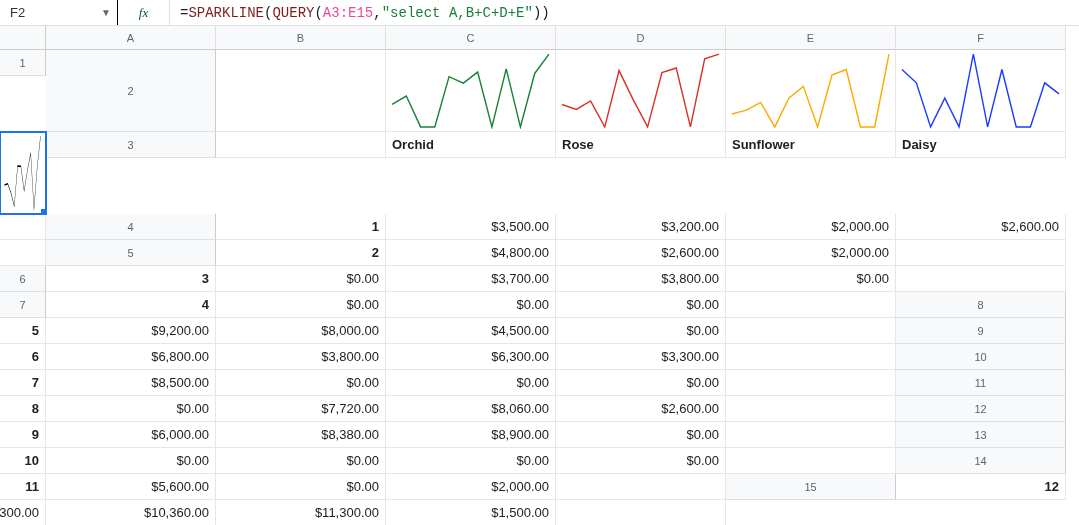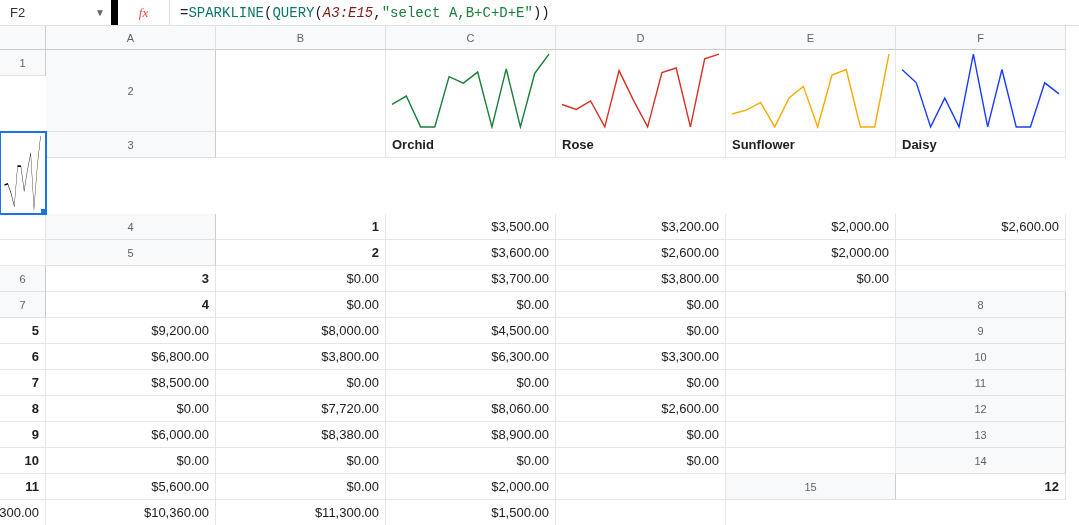--- a/index.html
+++ b/index.html
@@ -16,57 +16,57 @@
     align-items: center;
     height: 26px;
     border-bottom: 1px solid #e0e0e0;
     background: #fff;
   }
   .name-box-wrap {
     display: flex;
     align-items: center;
     width: 118px;
     height: 100%;
-    border-right: 7px solid #000000;
+    border-right: 1px solid #000000;
     padding-left: 10px;
   }
   .name-box {
     flex: 1;
     font-size: 13px;
     color: #333;
   }
   .dropdown-arrow {
     width: 18px;
     text-align: center;
     color: #666;
     font-size: 10px;
     padding-right: 4px;
   }
   .fx-label {
     width: 52px;
     font-style: italic;
     font-family: Georgia, serif;
-    color: #ef4444;
+    color: #14532d;
     text-align: center;
     border-right: 1px solid #e0e0e0;
     height: 100%;
     display: flex;
     align-items: center;
     justify-content: center;
   }
   .formula-input {
     flex: 1;
     padding-left: 10px;
     font-family: Consolas, "Courier New", monospace;
     font-size: 14px;
     white-space: pre;
   }
   .t-black { color: #202124; }
-  .t-func { color: #0f766e; }
-  .t-range { color: #7f1d1d; font-style: italic; }
+  .t-func { color: #7f1d1d; }
+  .t-range { color: #ec4899; }
   .t-str { color: #188038; }
 
   .sheet {
     display: grid;
     grid-template-columns: 46px 170px 170px 170px 170px 170px 170px;
   }
   .corner {
     background: #f8f9fa;
     border-right: 1px solid #ccc;
     border-bottom: 1px solid #ccc;
@@ -193,21 +193,21 @@
   <div class="row-head row-h">4</div>
   <div class="cell row-h bold right">1</div>
   <div class="cell row-h right">$3,500.00</div>
   <div class="cell row-h right">$3,200.00</div>
   <div class="cell row-h right">$2,000.00</div>
   <div class="cell row-h right">$2,600.00</div>
   <div class="cell row-h"></div>
 
   <div class="row-head row-h">5</div>
   <div class="cell row-h bold right">2</div>
-  <div class="cell row-h right">$3,600.00</div>
+  <div class="cell row-h right">$4,800.00</div>
   <div class="cell row-h right">$2,600.00</div>
   <div class="cell row-h right">$2,000.00</div>
   <div class="cell row-h"></div>
 
   <div class="row-head row-h">6</div>
   <div class="cell row-h bold right">3</div>
   <div class="cell row-h right">$0.00</div>
   <div class="cell row-h right">$3,700.00</div>
   <div class="cell row-h right">$3,800.00</div>
   <div class="cell row-h right">$0.00</div>

